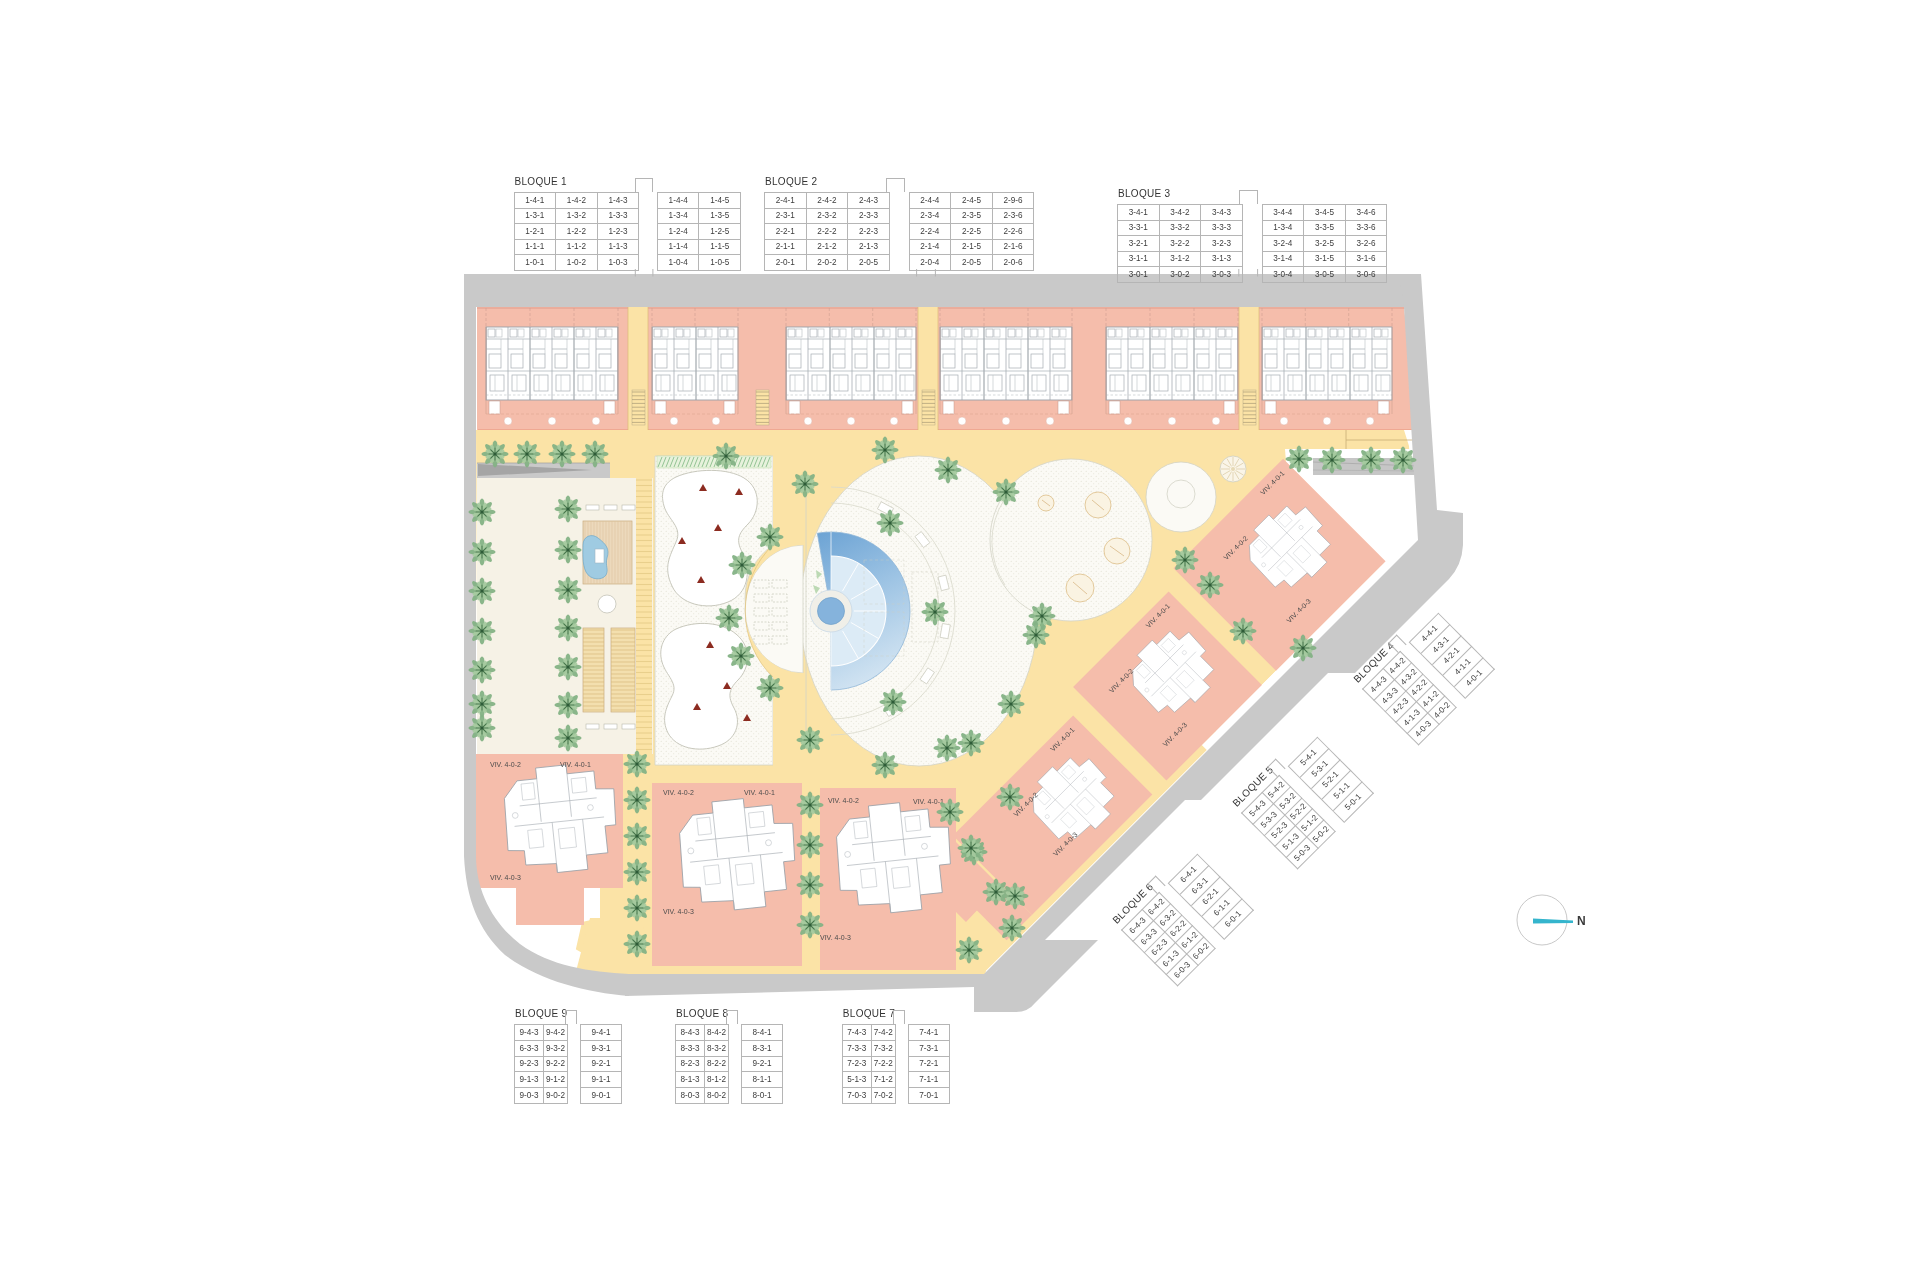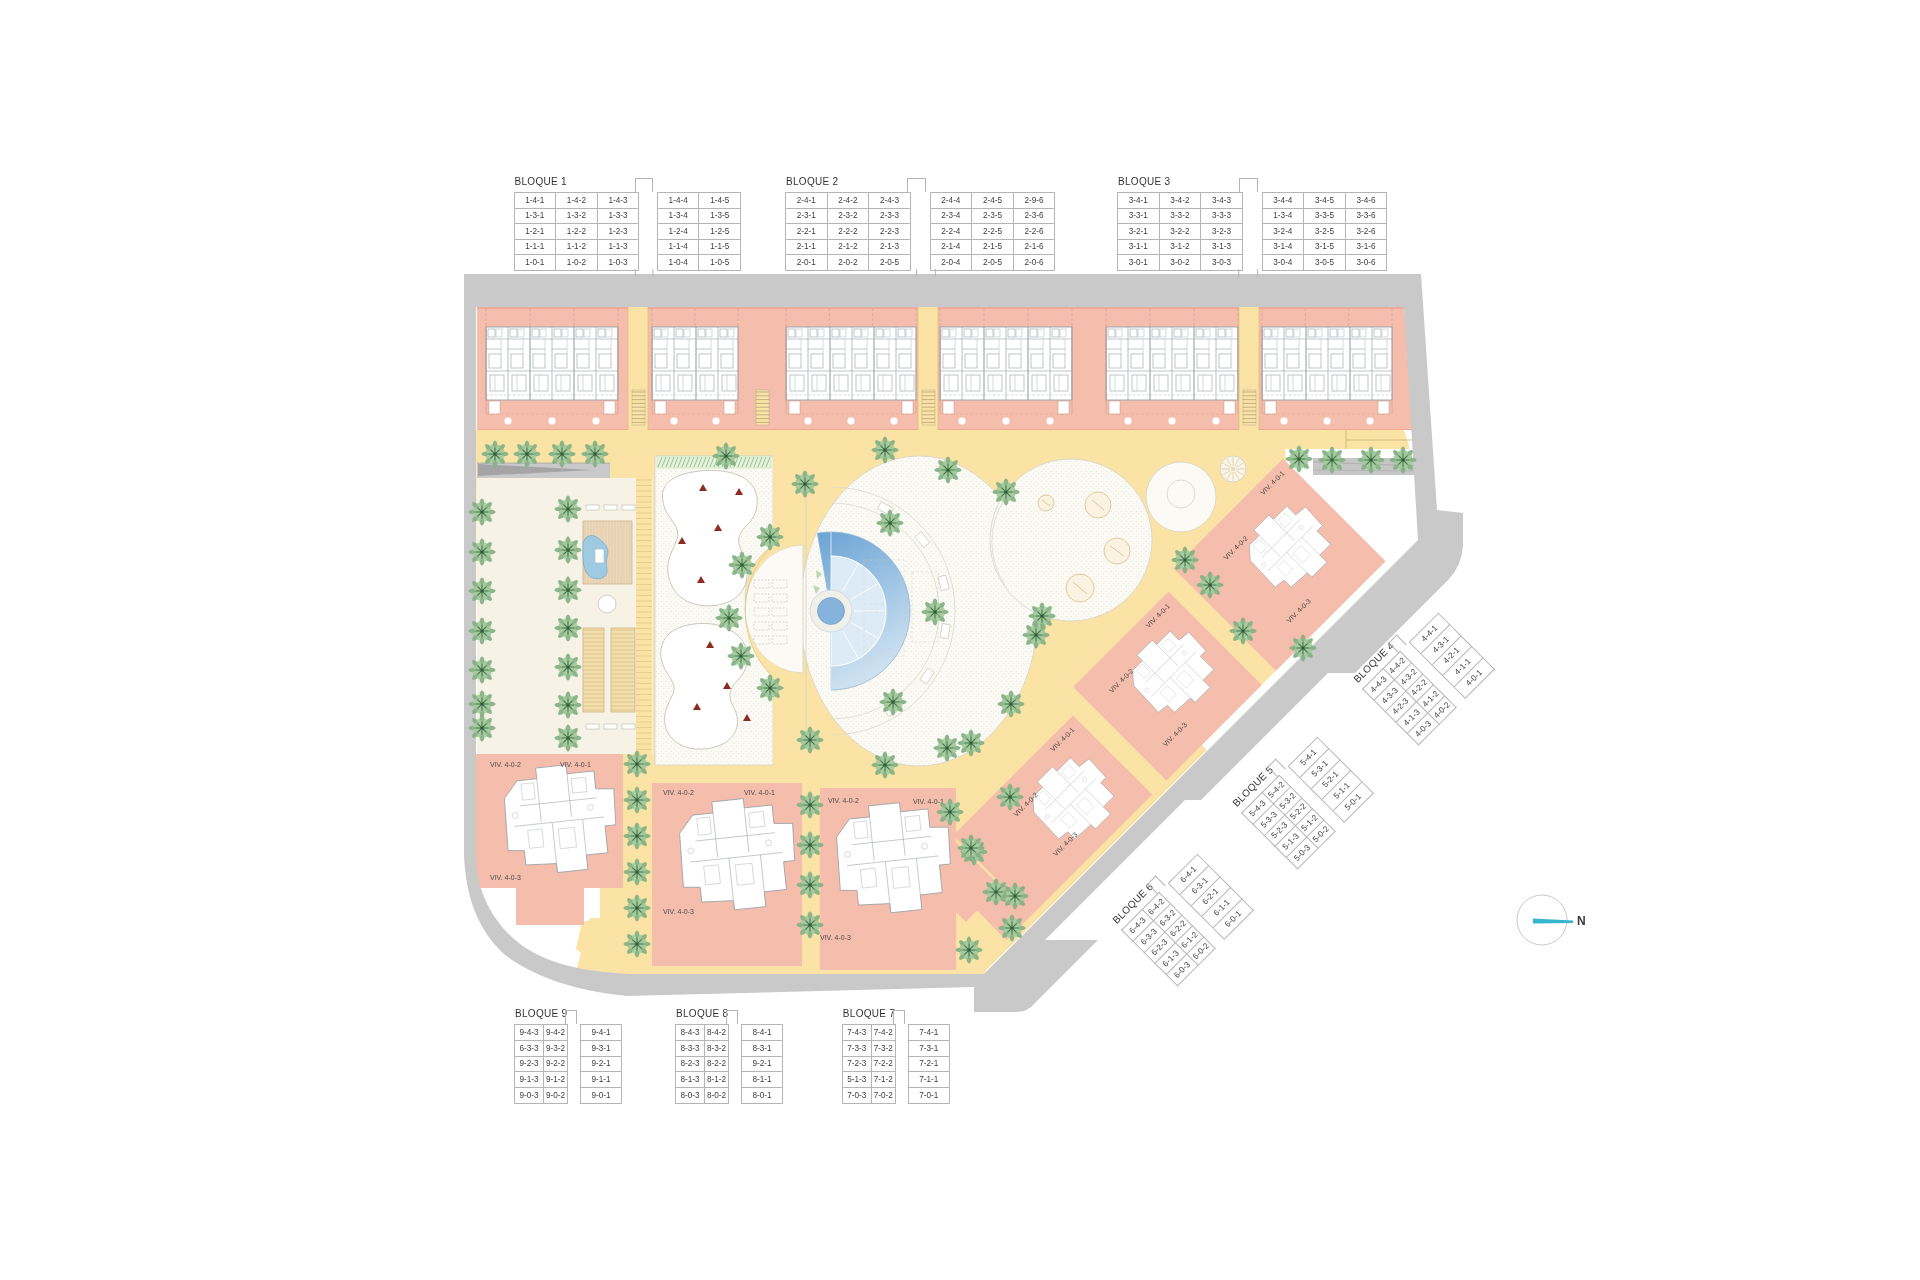--- a/index.html
+++ b/index.html
@@ -643,21 +643,21 @@
             <td style="width:40.6px">1-0-1</td>
             <td style="width:40.6px">1-0-2</td>
             <td style="width:40.6px">1-0-3</td>
             <td class="gap" style="width:17.6px"></td>
             <td style="width:40.6px">1-0-4</td>
             <td style="width:40.6px">1-0-5</td>
           </tr>
         </tbody>
       </table>
     </div>
-<div class="tbl" style="left:785px;top:192px;width:262.40000000000003px;height:77.5px;">
+<div class="tbl" style="left:764px;top:192px;width:262.40000000000003px;height:77.5px;">
       <div class="tlabel">BLOQUE 2</div>
       <div class="chimney" style="left:121.80000000000001px;width:18.8px"></div>
       <table style="width:262.40000000000003px">
         <tbody>
           <tr style="height:15.5px">
             <td style="width:40.6px">2-4-1</td>
             <td style="width:40.6px">2-4-2</td>
             <td style="width:40.6px">2-4-3</td>
             <td class="gap" style="width:18.8px"></td>
             <td style="width:40.6px">2-4-4</td>
@@ -696,21 +696,21 @@
             <td style="width:40.6px">2-0-2</td>
             <td style="width:40.6px">2-0-5</td>
             <td class="gap" style="width:18.8px"></td>
             <td style="width:40.6px">2-0-4</td>
             <td style="width:40.6px">2-0-5</td>
             <td style="width:40.6px">2-0-6</td>
           </tr>
         </tbody>
       </table>
     </div>
-<div class="tbl" style="left:1117px;top:192px;width:262.40000000000003px;height:77.5px;">
+<div class="tbl" style="left:1117px;top:204px;width:262.40000000000003px;height:77.5px;">
       <div class="tlabel">BLOQUE 3</div>
       <div class="chimney" style="left:121.80000000000001px;width:18.8px"></div>
       <table style="width:262.40000000000003px">
         <tbody>
           <tr style="height:15.5px">
             <td style="width:40.6px">3-4-1</td>
             <td style="width:40.6px">3-4-2</td>
             <td style="width:40.6px">3-4-3</td>
             <td class="gap" style="width:18.8px"></td>
             <td style="width:40.6px">3-4-4</td>

